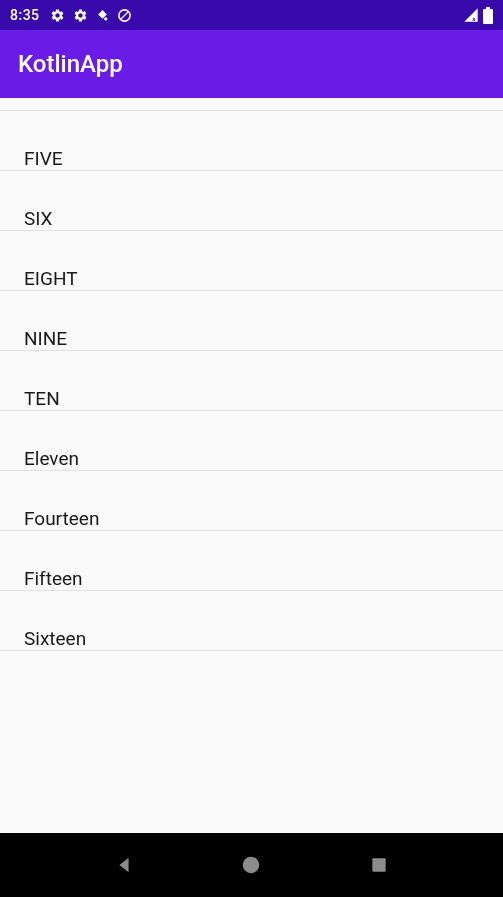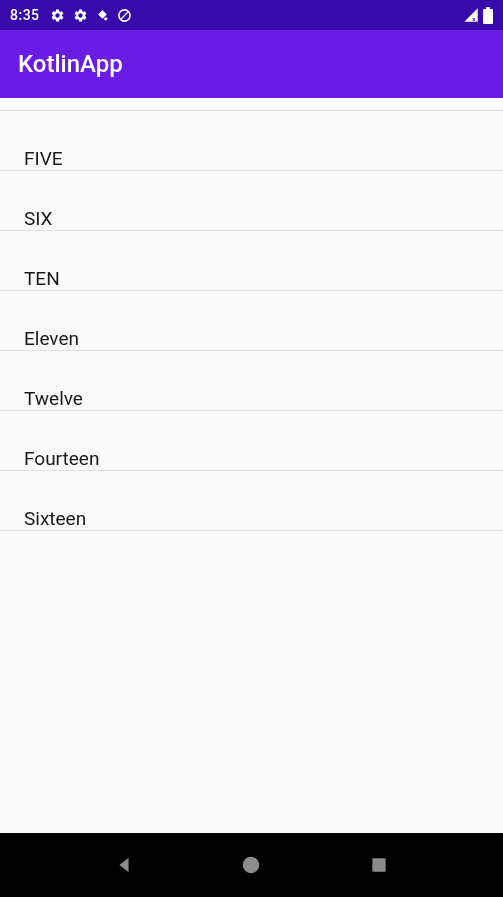--- a/index.html
+++ b/index.html
@@ -149,30 +149,36 @@
 
 <div class="list-container">
   <div class="list-item partial-top"></div>
   <div class="list-item">
       <span>FIVE</span>
     </div>
   <div class="list-item">
       <span>SIX</span>
     </div>
   <div class="list-item">
+      <span>EIGHT</span>
+    </div>
+  <div class="list-item">
+      <span>NINE</span>
+    </div>
+  <div class="list-item">
       <span>TEN</span>
     </div>
   <div class="list-item">
       <span>Eleven</span>
     </div>
   <div class="list-item">
-      <span>Twelve</span>
+      <span>Fourteen</span>
     </div>
   <div class="list-item">
-      <span>Fourteen</span>
+      <span>Fifteen</span>
     </div>
   <div class="list-item">
       <span>Sixteen</span>
     </div>
 </div>
 
 <div class="nav-bar">
   <div class="nav-btn">
     <svg width="22" height="22" viewBox="0 0 24 24" fill="#8c8c8c">
         <path d="M17 4 L7 12 L17 20 Z"></path>

